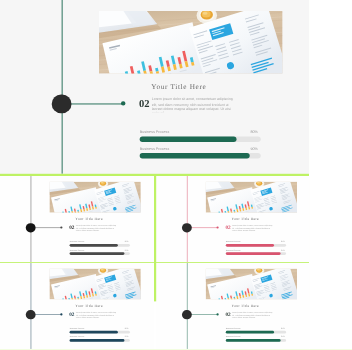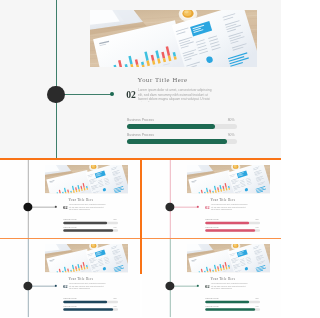--- a/index.html
+++ b/index.html
@@ -1,18 +1,18 @@
 <!DOCTYPE html>
 <html><head>
 <meta charset="utf-8">
 <style>
   html,body{margin:0;padding:0;}
   body{width:281px;height:318px;overflow:hidden;background:#ffffff;
        font-family:"Liberation Sans",sans-serif;}
-  .page{position:relative;width:281px;height:274px;background:#f97316;}
+  .page{position:relative;width:281px;height:274px;background:#bef264;}
 
   .slide{position:absolute;background:#fefefe;overflow:hidden;}
   .vline{position:absolute;top:0;bottom:0;}
   .node{position:absolute;border-radius:50%;}
   .hline{position:absolute;}
   .enddot{position:absolute;border-radius:50%;}
   .photo{position:absolute;overflow:hidden;}
   .photo svg{display:block;width:100%;height:100%;}
   .ttl{position:absolute;font-family:"Liberation Serif",serif;color:#6a6a6a;white-space:nowrap;letter-spacing:.6px;}
   .num{position:absolute;font-family:"Liberation Serif",serif;font-weight:bold;white-space:nowrap;}

